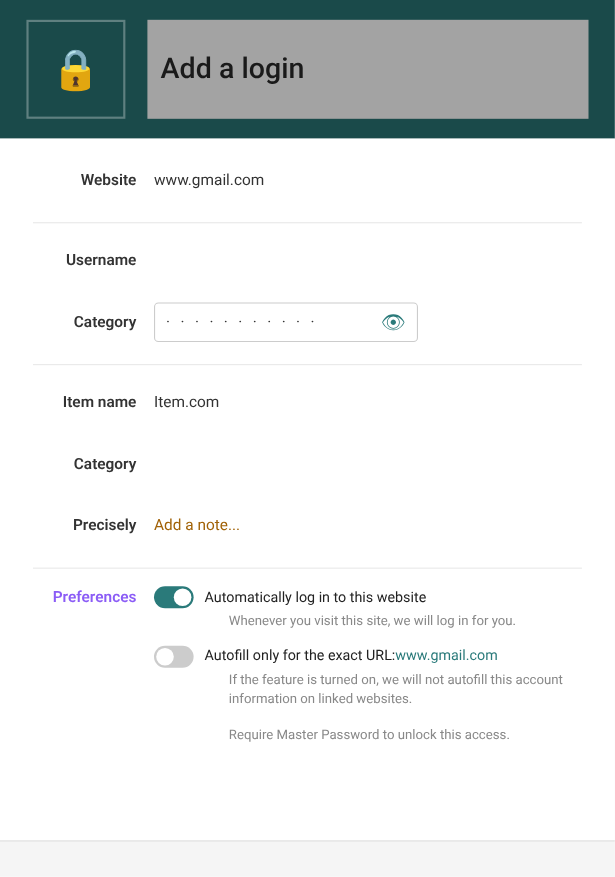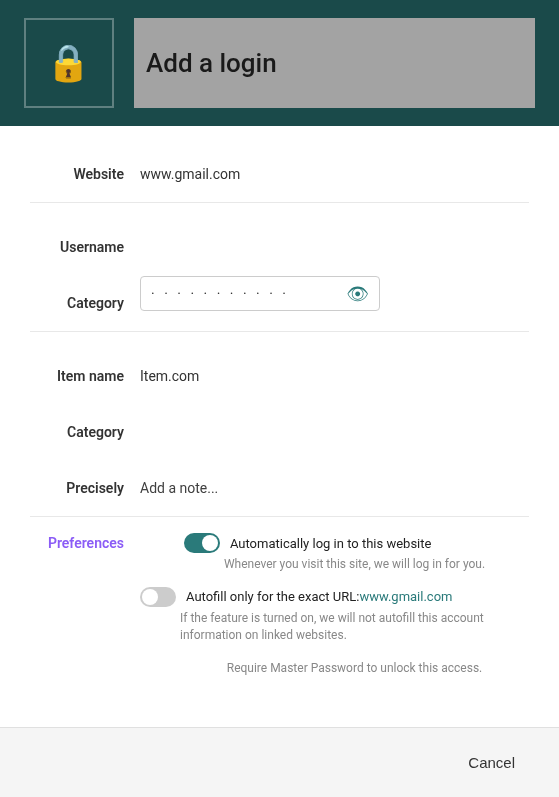--- a/index.html
+++ b/index.html
@@ -49,21 +49,21 @@
 
     
     .content {
       background: #ffffff;
       flex: 1;
       padding: 20px 30px 20px 30px;
     }
 
     .form-row {
       display: flex;
-      align-items: flex-end;
+      align-items: center;
       margin-bottom: 20px;
       min-height: 36px;
     }
 
     .form-label {
       font-size: 14px;
       font-weight: 600;
       color: #333;
       width: 110px;
       text-align: right;
@@ -92,21 +92,21 @@
       letter-spacing: 3px;
       color: #333;
     }
     .eye-icon {
       color: #2a7a7a;
       font-size: 18px;
       cursor: pointer;
     }
 
     .note-input {
-      color: #404040;
+      color: #a16207;
       font-size: 14px;
       font-style: normal;
     }
 
     .category-row {
       display: flex;
       align-items: center;
       gap: 4px;
     }
     .category-chevron {
@@ -135,21 +135,20 @@
       text-align: right;
       padding-right: 16px;
       flex-shrink: 0;
       padding-top: 2px;
     }
     .preferences-content {
       flex: 1;
       display: flex;
       flex-direction: column;
       gap: 14px;
-      align-items: center;
     }
     .pref-item {
       display: flex;
       flex-direction: column;
     }
     .pref-item-header {
       display: flex;
       align-items: center;
       gap: 10px;
     }
@@ -158,21 +157,21 @@
       color: #222;
     }
     .pref-title-link {
       color: #2a7a7a;
       text-decoration: none;
     }
     .pref-desc {
       font-size: 12px;
       color: #888;
       margin-top: 3px;
-      margin-left: 40px;
+      margin-left: 68px;
       line-height: 1.4;
     }
 
     
     .toggle {
       position: relative;
       display: inline-block;
       width: 36px;
       height: 20px;
       flex-shrink: 0;
@@ -318,14 +317,13 @@
       <div class="pref-item">
         <div class="pref-desc">Require Master Password to unlock this access.</div>
       </div>
 
     </div>
   </div>
 
 </div>
 
 <div class="footer">
-  <button class="btn-cancel">Cancel</button>
 </div>
 
 </body></html>

